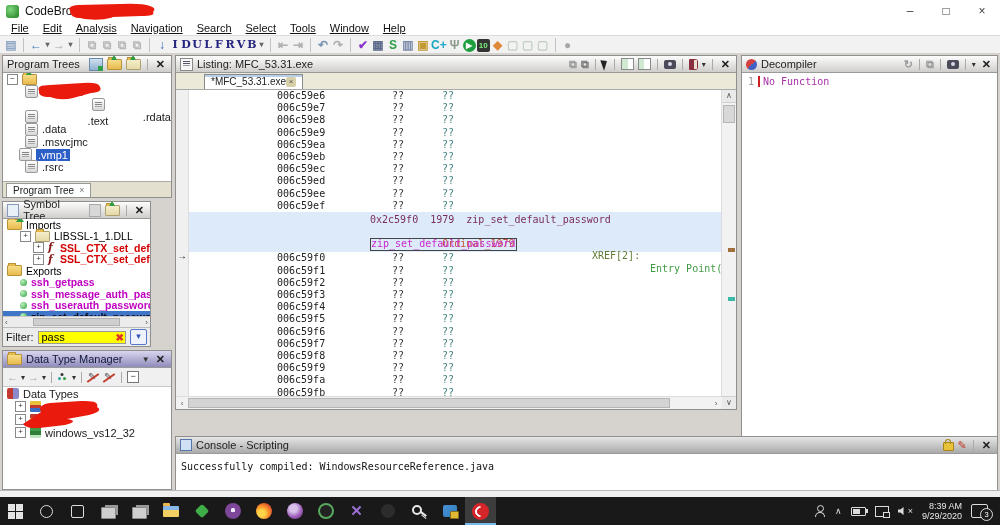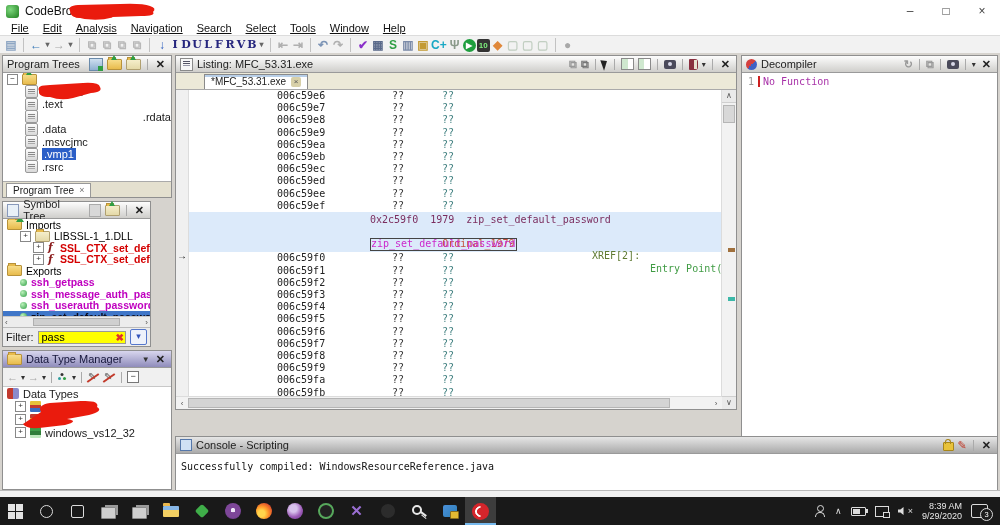--- a/index.html
+++ b/index.html
@@ -86,21 +86,21 @@
   .fclear{position:absolute;right:2px;color:#e03030;font-size:10px;font-weight:bold;}
   .fbtn{width:15px;height:14px;border:1px solid #5577cc;background:#eef2fb;color:#3355bb;font-size:9px;line-height:13px;text-align:center;border-radius:2px;flex:none;}
   .bk{width:11px;height:11px;flex:none;border-radius:1px;}
   .bk-y{background:linear-gradient(#e8c23a 0 33%,#c23a2f 33% 66%,#3a6ec2 66%);}
   .bk-r{background:linear-gradient(#c23a2f 0 40%,#e8c23a 40% 70%,#8a2f2f 70%);}
   .bk-g{background:linear-gradient(#3f9e4a 0 40%,#2f7e3a 40% 70%,#bde8bd 70%);}
   .dtroot{width:12px;height:11px;background:linear-gradient(90deg,#c23a2f 50%,#8a8acb 50%);border-radius:2px;flex:none;}
   .dtm-toolbar{height:18px;background:#f0f0f0;border-bottom:1px solid #c8c8c8;display:flex;align-items:center;gap:3px;padding:0 4px;flex:none;}
   
   .ltabs{height:16px;background:#ece9d8;border-bottom:1px solid #aaa;display:flex;align-items:flex-end;padding-left:28px;flex:none;}
-  .ltab{background:#fff;border:1px solid #8a8a8a;border-bottom:none;font-size:10px;padding:0 6px;height:14px;line-height:14px;display:flex;gap:5px;align-items:center;color:#222;box-shadow:inset 0 2px 0 #b8cfe8;}
+  .ltab{background:#fff;border:1px solid #8a8a8a;border-bottom:none;font-size:10px;padding:0 6px;height:14px;line-height:14px;display:flex;align-items:center;color:#222;box-shadow:inset 0 2px 0 #b8cfe8;}
   .ltabx{background:#d8d0a8;color:#555;font-size:8px;width:10px;height:10px;line-height:10px;text-align:center;border-radius:2px;}
   .lcontent{flex:1;display:flex;overflow:hidden;position:relative;}
   .lmargin{width:12px;background:#f0f0f0;border-right:1px solid #dcdcdc;position:relative;flex:none;}
   .locarrow{position:absolute;left:1px;top:160px;font-size:10px;font-weight:bold;color:#111;}
   .lcode{flex:1;overflow:hidden;background:#fff;}
   .lst-row{display:flex;height:12.2px;line-height:12.2px;font-family:"DejaVu Sans Mono",monospace;font-size:10px;color:#222;}
   .lst-addr{margin-left:88px;width:115px;}
   .lst-b{width:50px;color:#333;}
   .lst-m{color:#3f7f7f;}
   .ann{background:#dceafa;padding:2px 0;font-family:"DejaVu Sans Mono",monospace;font-size:10px;}
@@ -264,37 +264,37 @@
         <path d="M6 11 Q3 5 17 5 L50 3 Q66 2 67 7 Q70 12 58 13 L40 18 Q28 21 17 17 Q5 17 6 11 Z" fill="#ea1b0d"></path>
       </svg>
     <div class="trow">
           <span class="exp">−</span>
           <span class="folder up"></span>
         </div>
         <div class="trow" style="padding-left: 22px;">
           <span class="pageic"></span>
           <span class="lbl">Headers</span>
         </div>
-        <div class="trow" style="padding-left: 22px;">
+        <div class="trow" style="padding-left: 22px; flex-direction: column;">
           <span class="pageic"></span>
           <span class="lbl">.text</span>
         </div>
         <div class="trow" style="padding-left: 22px; justify-content: space-between;">
           <span class="pageic"></span>
           <span class="lbl">.rdata</span>
         </div>
         <div class="trow" style="padding-left: 22px;">
           <span class="pageic"></span>
           <span class="lbl">.data</span>
         </div>
         <div class="trow" style="padding-left: 22px;">
           <span class="pageic"></span>
           <span class="lbl">.msvcjmc</span>
         </div>
-        <div class="trow sel" style="padding-left: 22px;">
+        <div class="trow sel" style="padding-left: 16px; align-items: flex-end;">
           <span class="pageic"></span>
           <span class="lbl">.vmp1</span>
         </div>
         <div class="trow" style="padding-left: 22px;">
           <span class="pageic"></span>
           <span class="lbl">.rsrc</span>
         </div>
       </div>
     <div class="tabbar">
       <span class="tab">

